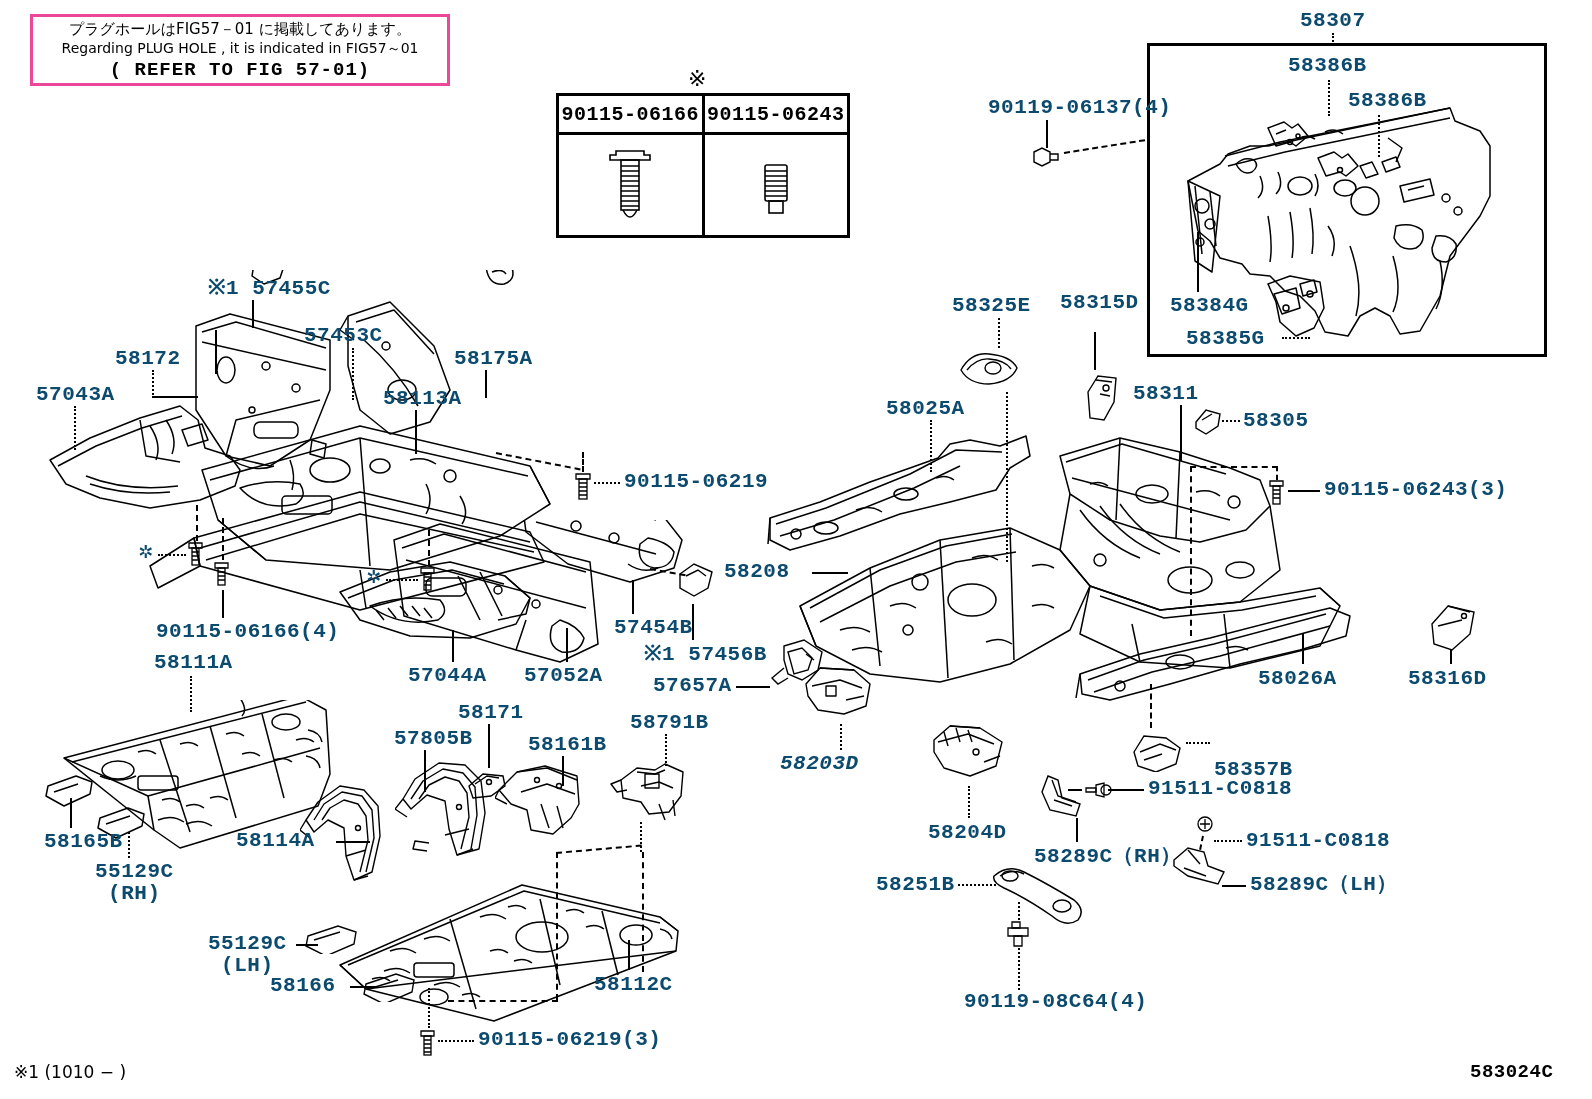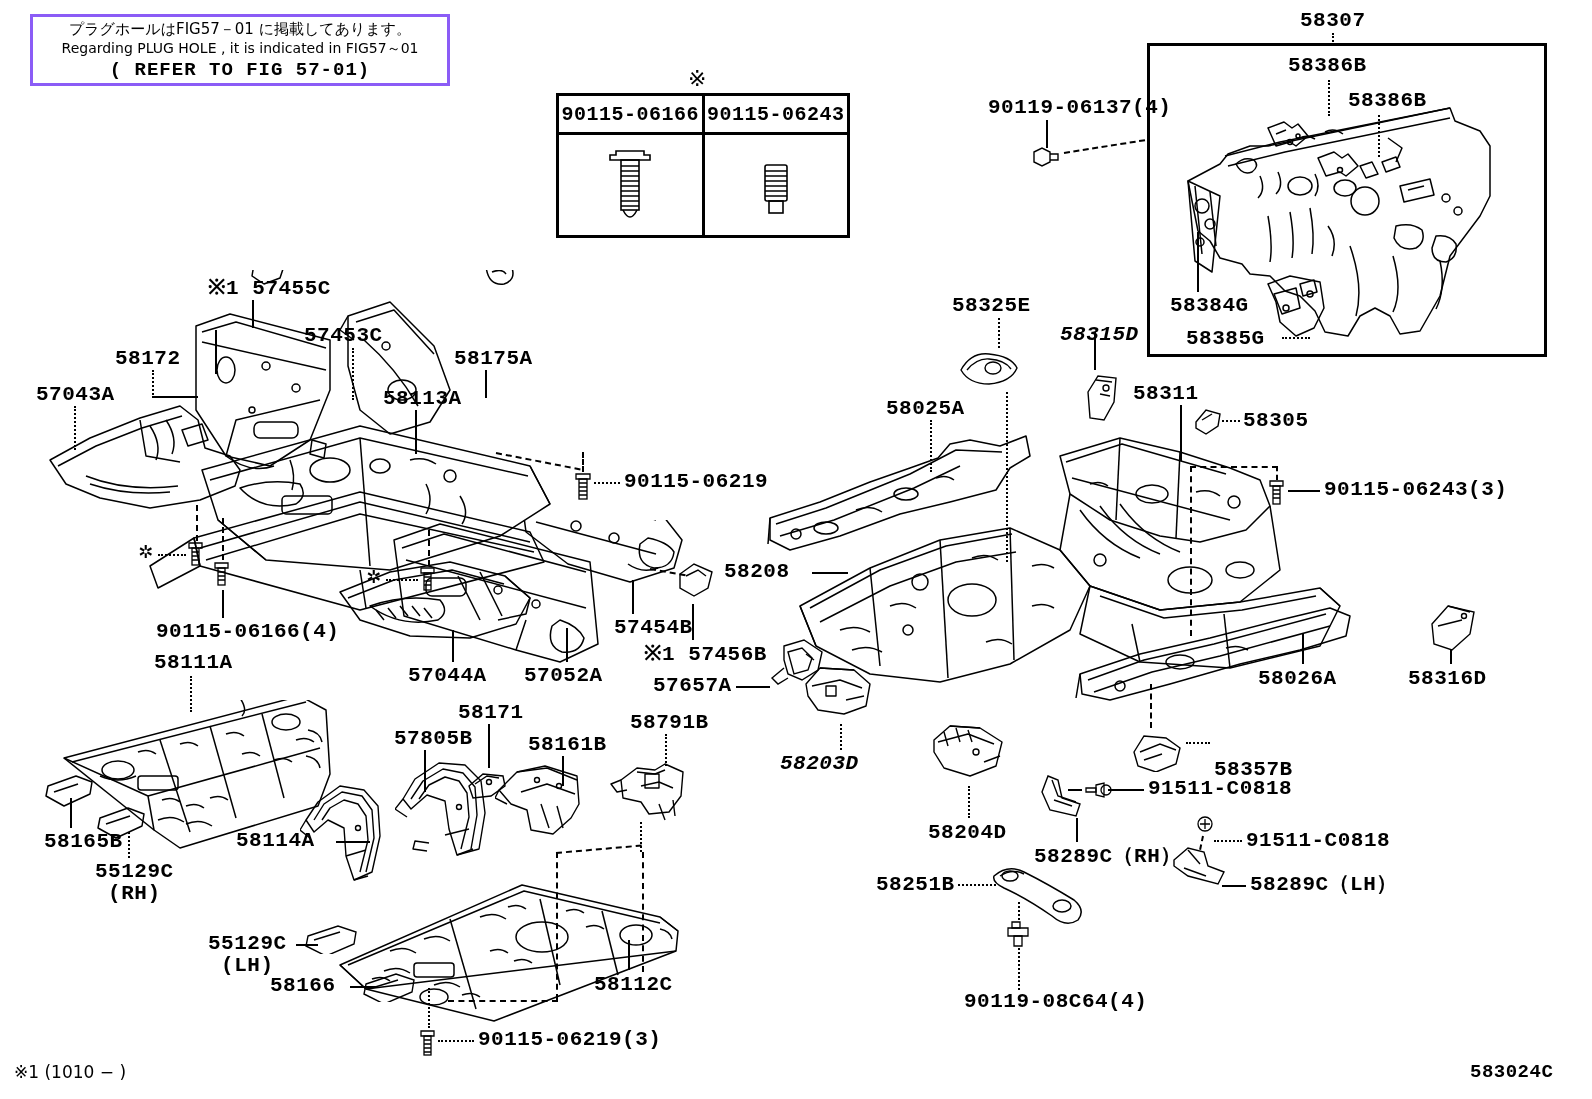--- a/index.html
+++ b/index.html
@@ -17,21 +17,21 @@
     background: #ffffff;
     overflow: hidden;
   }
   
   .lbl {
     position: absolute;
     font-family: "Liberation Mono", monospace;
     font-weight: bold;
     font-size: 21px;
     letter-spacing: 0.5px;
-    color: #000000;
+    color: #0c4a6e;
     white-space: nowrap;
     line-height: 1.05;
   }
   .sub {
     display: block;
     text-align: center;
     font-size: 21px;
   }
   .star {
     font-family: "DejaVu Sans", sans-serif;
@@ -63,21 +63,21 @@
   .dashh {
     position: absolute;
     height: 0;
     border-top: 2px dashed #000;
   }
   
   #note-box {
     position: absolute;
     left: 30px; top: 14px;
     width: 420px; height: 72px;
-    border: 3px solid #8b5cf6;
+    border: 3px solid #ec4899;
     box-sizing: border-box;
     background: #fff;
   }
   #note-box .nl {
     text-align: center;
     color: #000;
     white-space: nowrap;
   }
   .n1 { font-family: "DejaVu Sans", sans-serif; font-size: 15px; margin-top: 3px; }
   .n2 { font-family: "DejaVu Sans", sans-serif; font-size: 14px; margin-top: 1px; }
@@ -823,21 +823,21 @@
   <div class="lbl" style="left:478px; top:1029px;">90115-06219(3)</div>
   <div class="dotv" style="left:428px; top:988px; height:40px;"></div>
 
   <div class="lbl" style="left:952px; top:295px;">58325E</div>
   <div class="dotv" style="left:998px; top:318px; height:30px;"></div>
   <div class="dotv" style="left:1006px; top:392px; height:170px;"></div>
 
   <div class="lbl" style="left:886px; top:398px;">58025A</div>
   <div class="dotv" style="left:930px; top:420px; height:52px;"></div>
 
-  <div class="lbl" style="left:1060px; top:324px;font-style:italic;">58315D</div>
+  <div class="lbl" style="left:1060px; top:292px;">58315D</div>
   <div class="ln lnv" style="left:1094px; top:332px; height:38px;"></div>
 
   <div class="lbl" style="left:1133px; top:383px;">58311</div>
   <div class="ln lnv" style="left:1180px; top:405px; height:56px;"></div>
 
   <div class="lbl" style="left:1243px; top:410px;">58305</div>
   <div class="doth" style="left:1222px; top:420px; width:18px;"></div>
 
   <svg class="art" style="left:1266px; top:478px;" width="22" height="30" viewBox="0 0 22 30">
     <g fill="none" stroke="#000" stroke-width="1.3">

